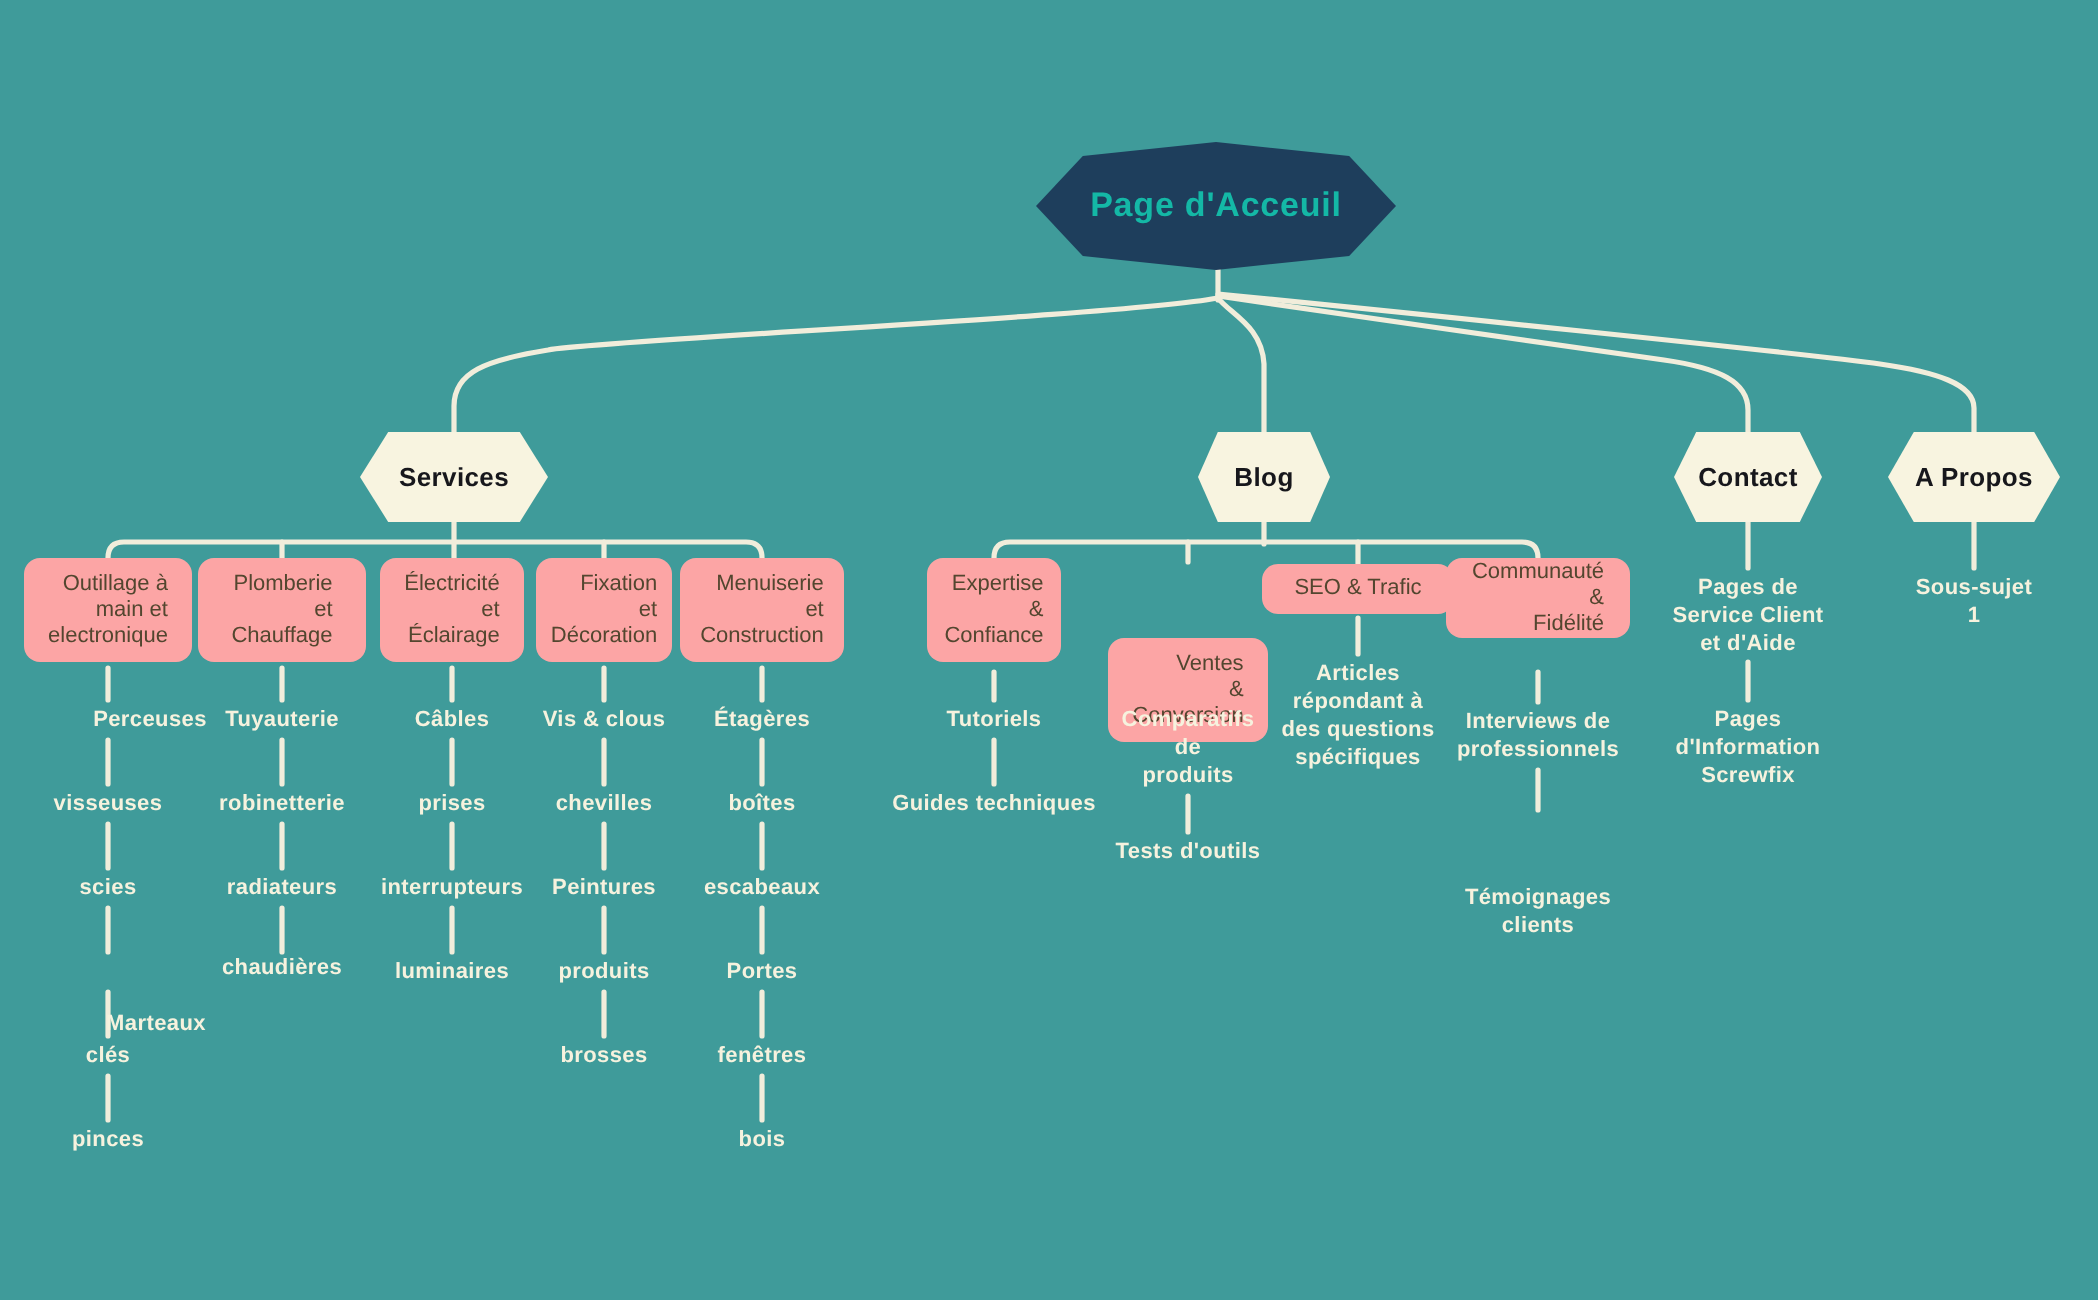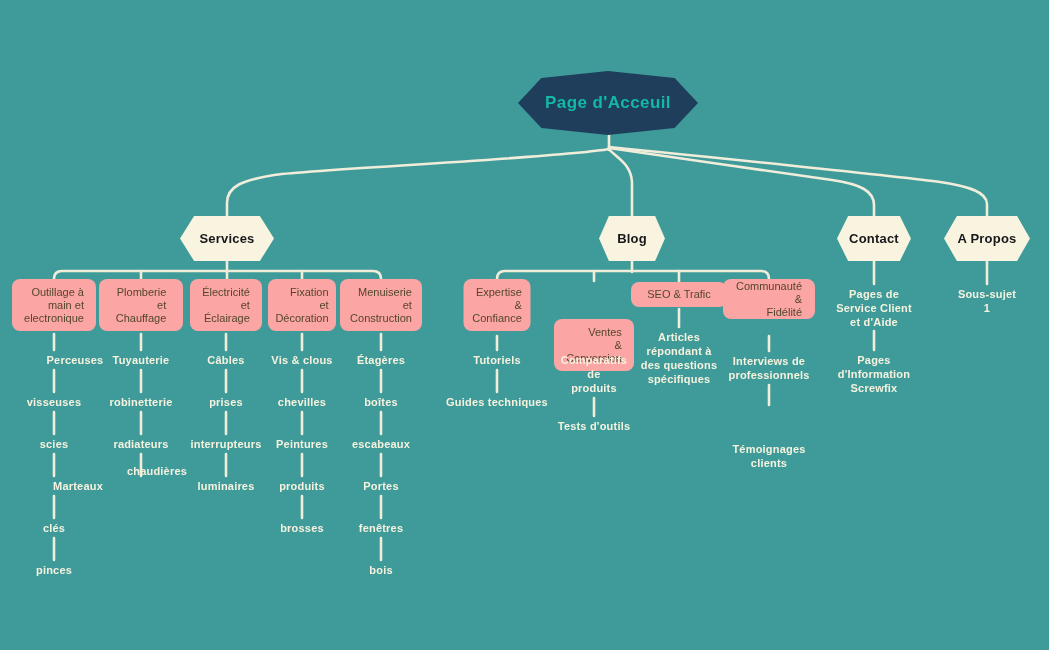--- a/index.html
+++ b/index.html
@@ -111,28 +111,28 @@
 &amp;
 Conversion</div>
   <div class="box" style="left:679px;top:282px;width:96px;height:25px;">SEO &amp; Trafic</div>
   <div class="box" style="left:769px;top:279px;width:92px;height:40px;">Communauté
 &amp;
 Fidélité</div>
 
   <div class="leaf" style="left:54px;top:353px;margin-left:21px;">Perceuses</div>
   <div class="leaf" style="left:54px;top:395px;">visseuses</div>
   <div class="leaf" style="left:54px;top:437px;">scies</div>
-  <div class="leaf" style="left:54px;top:479px;padding-left:48px;">Marteaux</div>
+  <div class="leaf" style="left:54px;top:505px;padding-left:48px;">Marteaux</div>
   <div class="leaf" style="left:54px;top:521px;">clés</div>
   <div class="leaf" style="left:54px;top:563px;">pinces</div>
 
   <div class="leaf" style="left:141px;top:353px;">Tuyauterie</div>
   <div class="leaf" style="left:141px;top:395px;">robinetterie</div>
   <div class="leaf" style="left:141px;top:437px;">radiateurs</div>
-  <div class="leaf" style="left:141px;top:464px;margin-left:16px;">chaudières</div>
+  <div class="leaf" style="left:141px;top:477px;">chaudières</div>
 
   <div class="leaf" style="left:226px;top:353px;">Câbles</div>
   <div class="leaf" style="left:226px;top:395px;">prises</div>
   <div class="leaf" style="left:226px;top:437px;">interrupteurs</div>
   <div class="leaf" style="left:226px;top:479px;">luminaires</div>
 
   <div class="leaf" style="left:302px;top:353px;">Vis &amp; clous</div>
   <div class="leaf" style="left:302px;top:395px;">chevilles</div>
   <div class="leaf" style="left:302px;top:437px;">Peintures</div>
   <div class="leaf" style="left:302px;top:479px;">produits</div>

